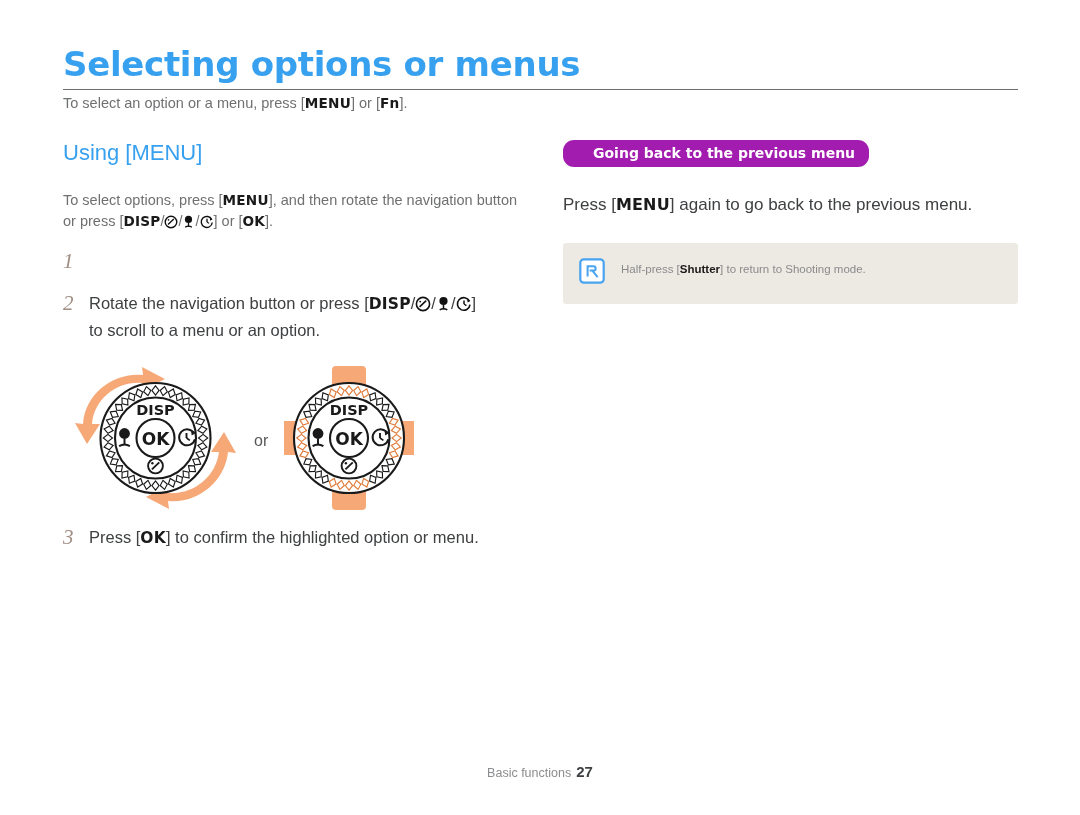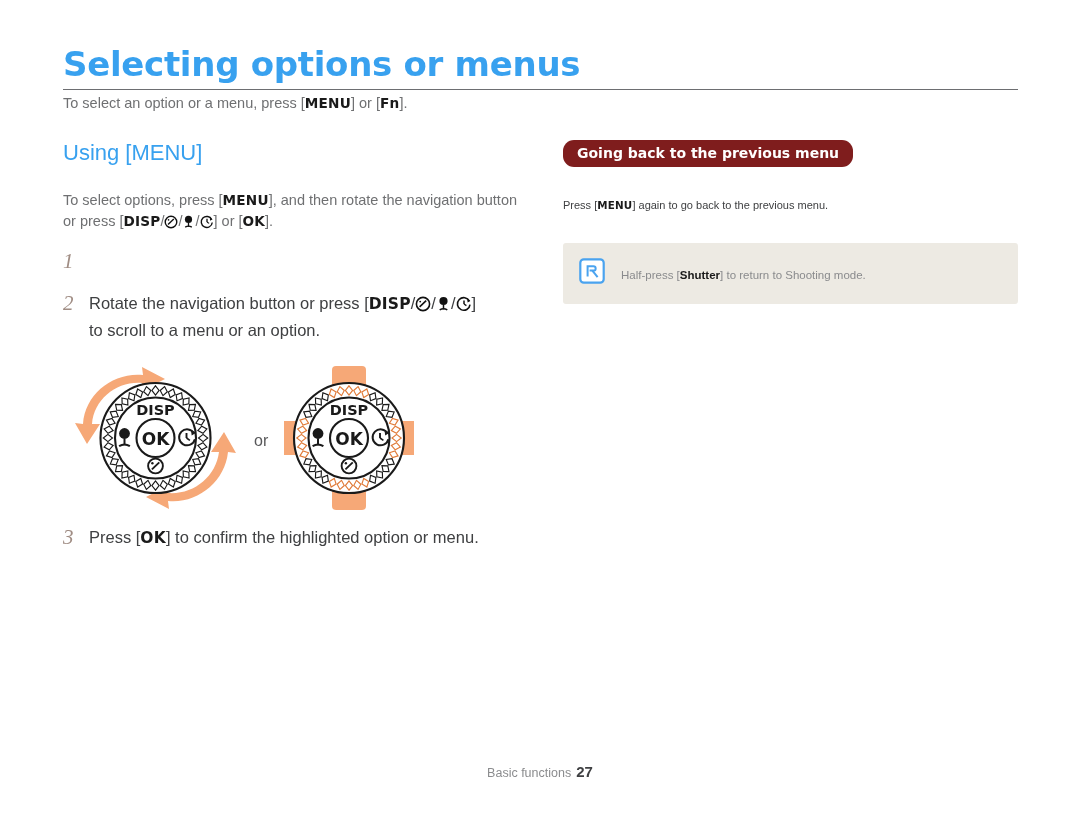--- a/index.html
+++ b/index.html
@@ -56,30 +56,30 @@
 
   
   .dials {
     position:relative; margin-top:26px; height:145px;
     display:flex; align-items:center; padding-left:10px;
   }
   .dial-or { font-size:16px; color:#58585a; margin:0 16px; }
 
   
   .pill {
-    display:inline-block; background:#7f1d1d; color:#ffffff;
+    display:inline-block; background:#a21caf; color:#ffffff;
     font-size:14px; font-weight:bold; line-height:14px;
-    padding:6px 14px 7px 14px; border-radius:11px;
+    padding:6px 14px 7px 30px; border-radius:11px;
     font-family:"DejaVu Sans", sans-serif;
   }
-  .right-para { font-size:11px; color:#3f4042; line-height:24px; margin:26px 0 0 0; }
+  .right-para { font-size:17px; color:#3f4042; line-height:24px; margin:26px 0 0 0; }
 
   .note {
     margin-top:26px; background:#edeae3; border-radius:3px;
-    display:flex; align-items:center; padding:14px 16px 16px 16px;
+    display:flex; align-items:flex-start; padding:14px 16px 16px 16px;
     min-height:44px;
   }
   .note-icon { flex:0 0 28px; margin-right:14px; margin-top:1px; }
   .note-text { font-size:11.5px; color:#8a8b8d; line-height:16px; padding-top:4px; }
   .note-text b { color:#1a1a1a; }
 
   
   .footer {
     position:absolute; left:0; top:763px; width:1080px;
     text-align:center; font-size:12.5px; color:#8b8c8e;

